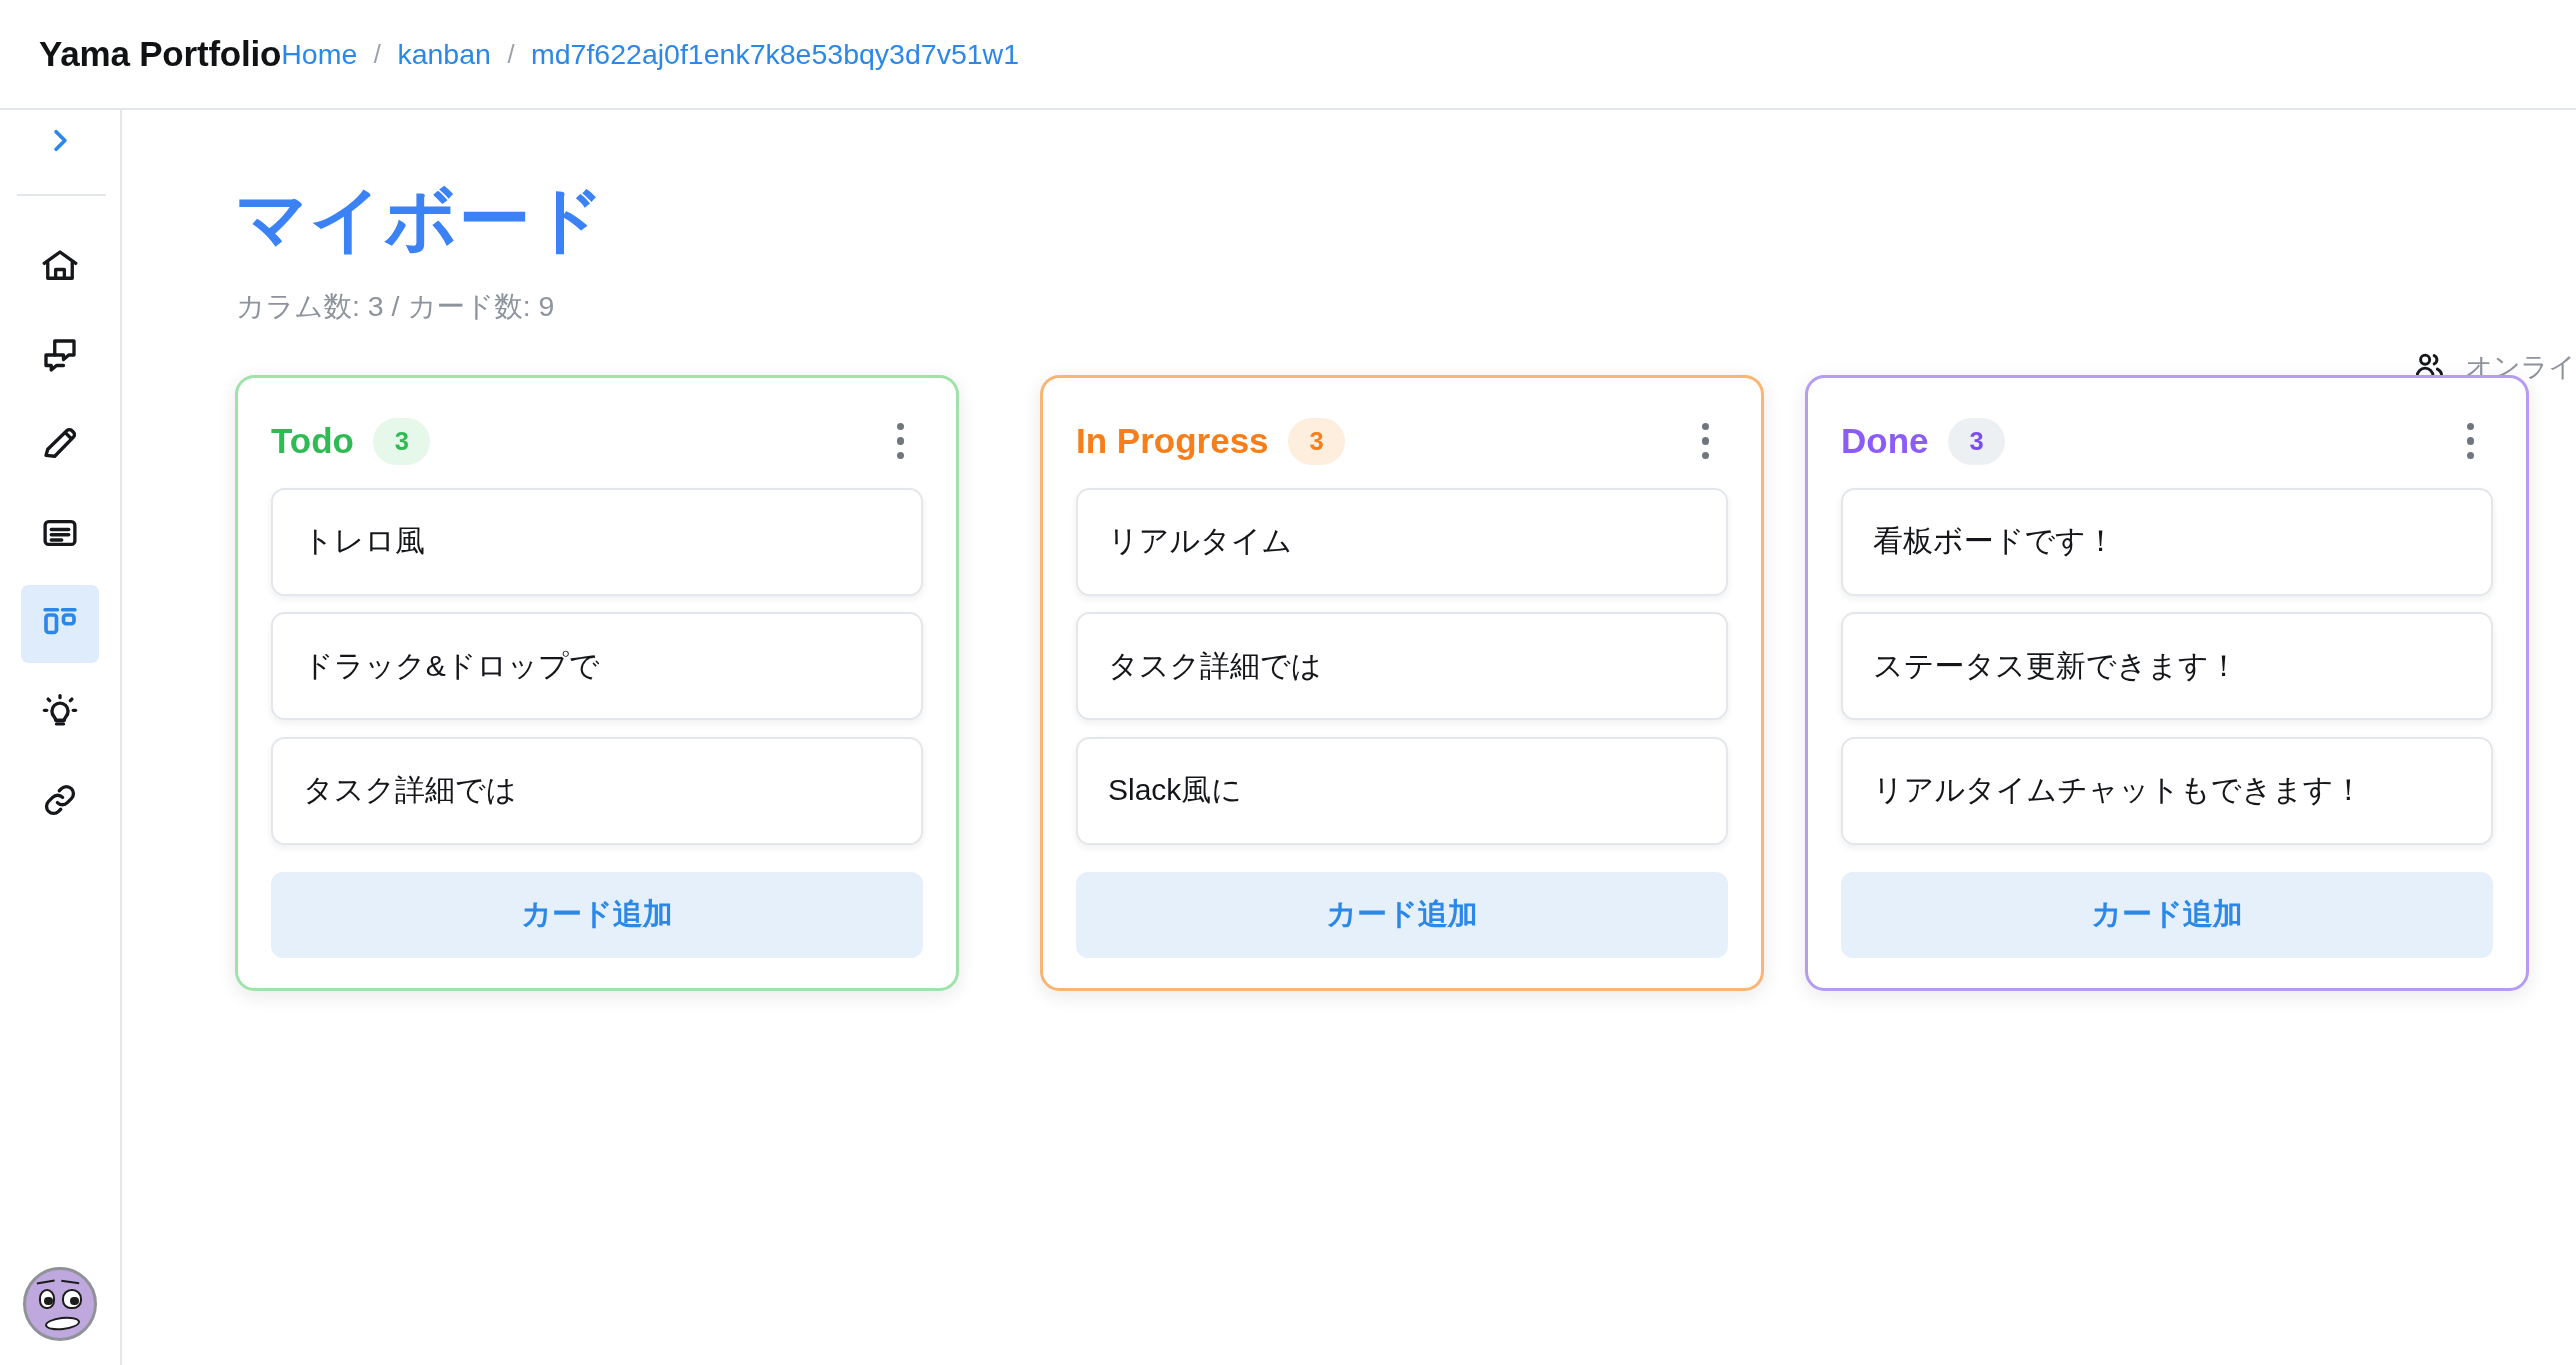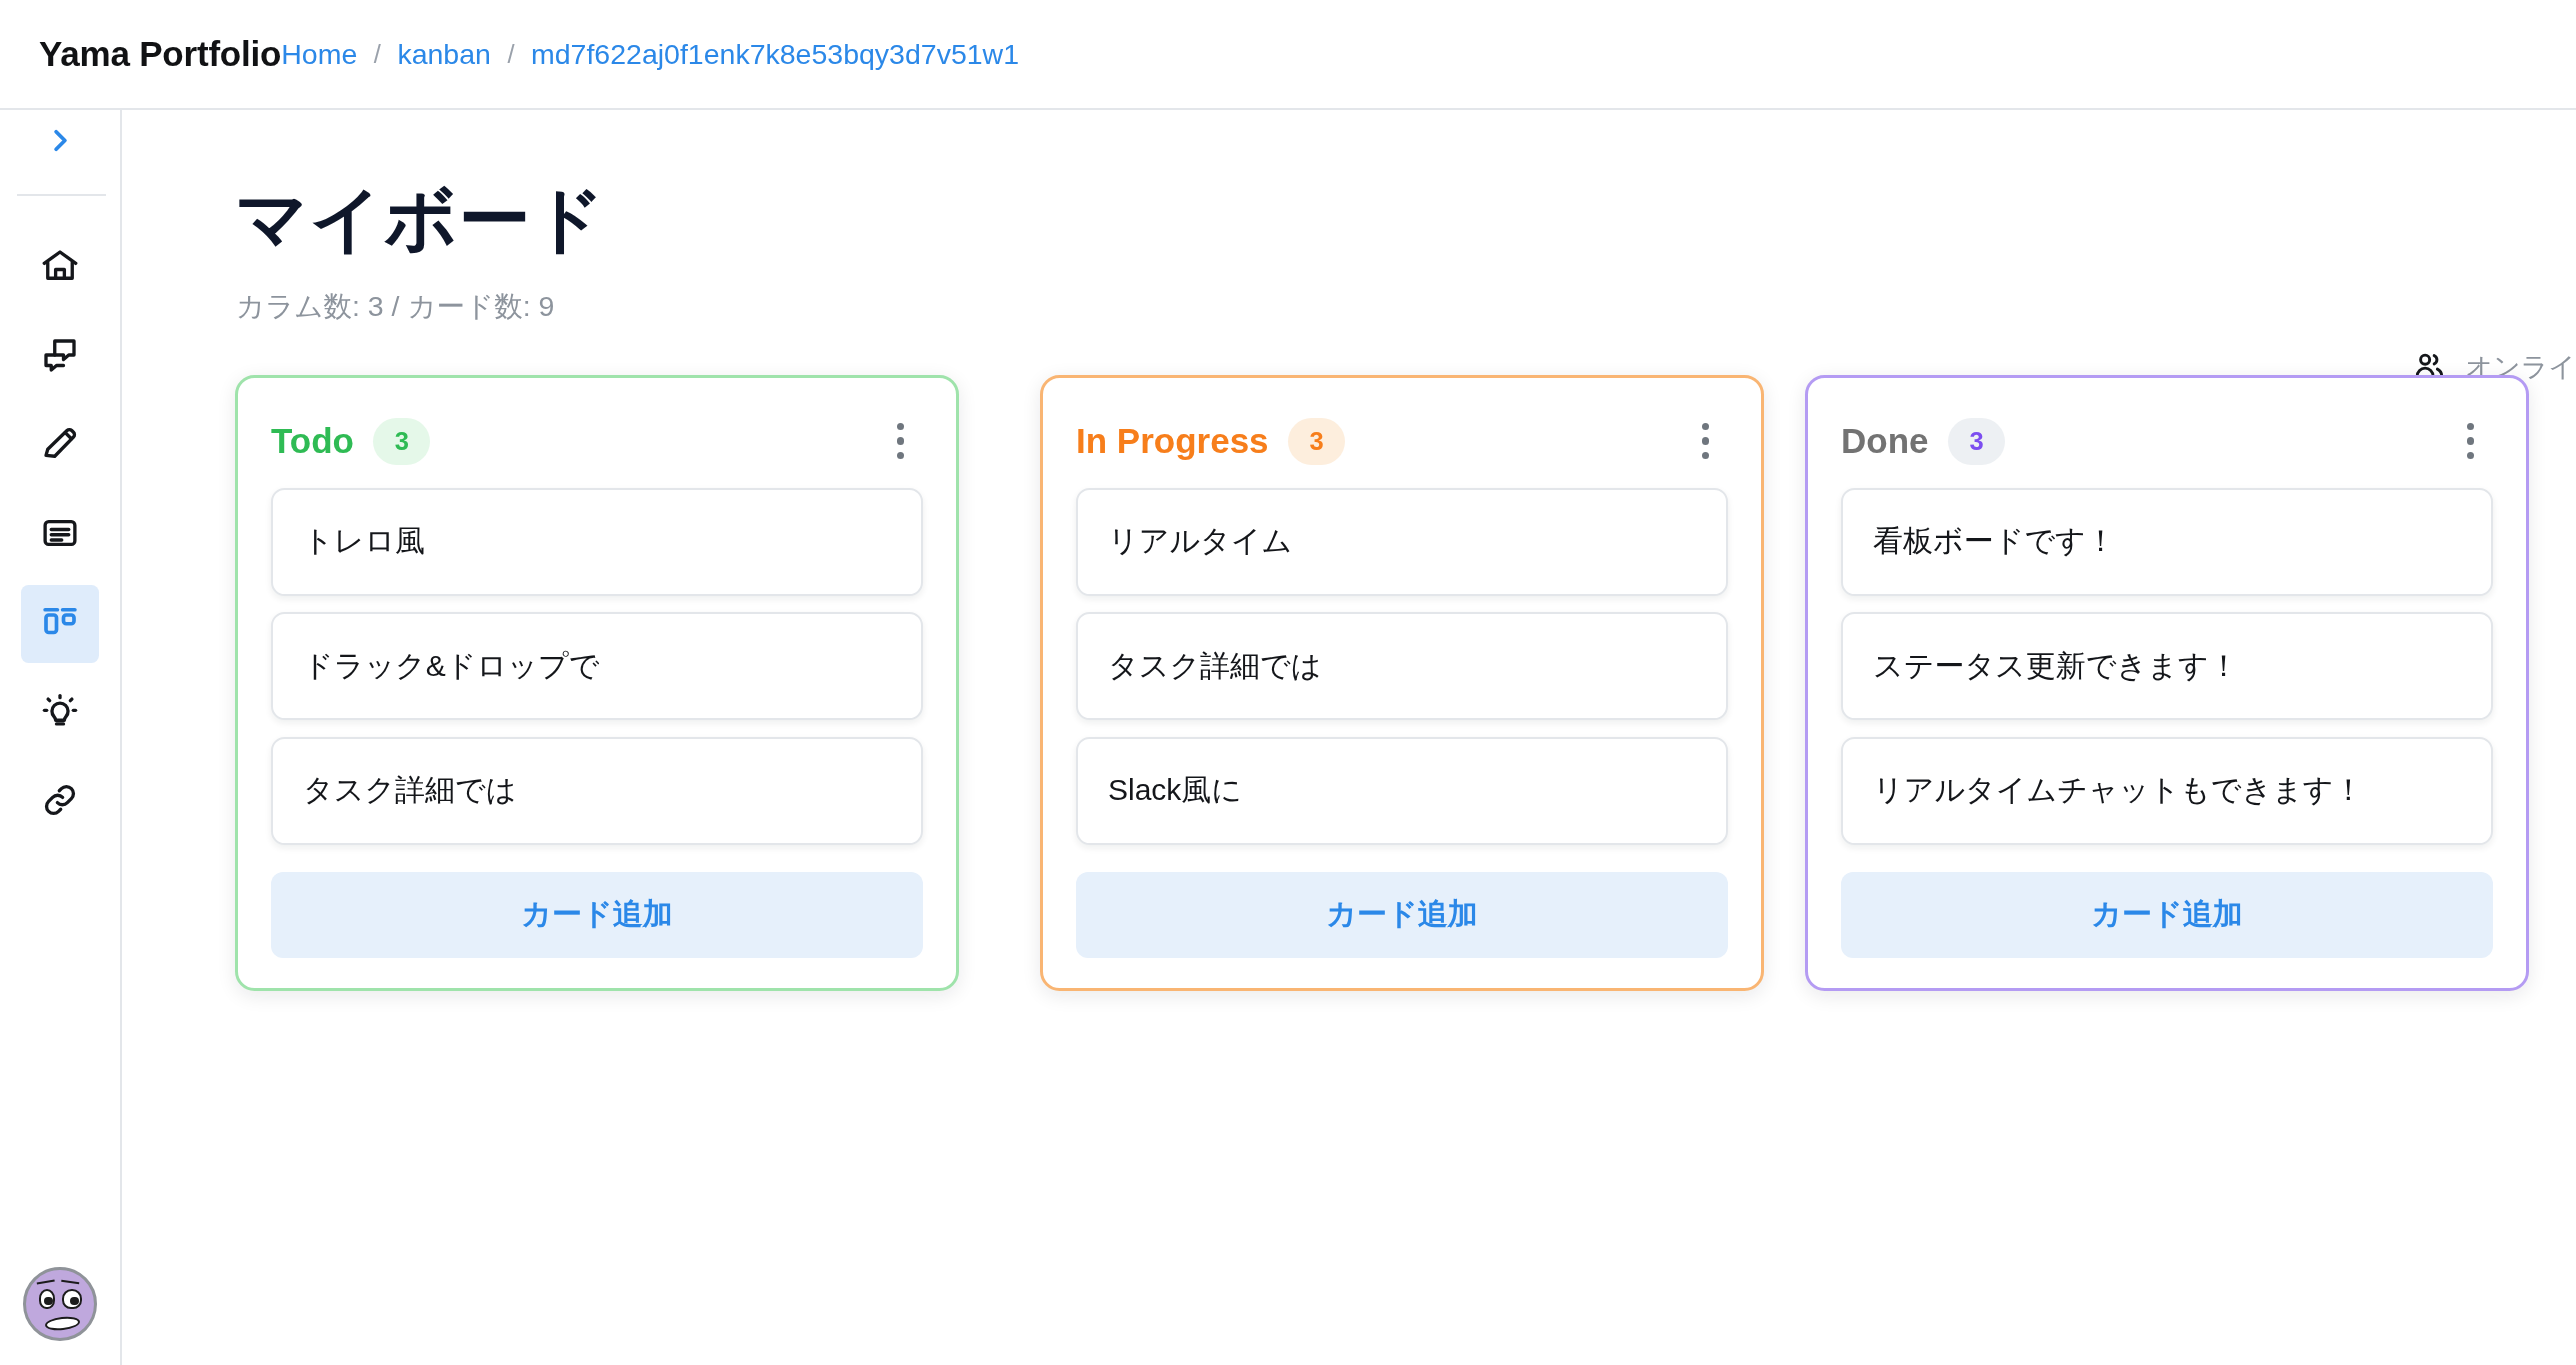--- a/index.html
+++ b/index.html
@@ -124,21 +124,21 @@
     width: 2451px; height: 1253px;
     background: #ffffff;
     overflow: hidden;
   }
 
   #board-title {
     position: absolute;
     left: 110px; top: 60px;
     font-size: 72px;
     font-weight: bold;
-    color: #0f172a;
+    color: #3b82f6;
     letter-spacing: 0.8px;
     white-space: nowrap;
   }
   #board-subtitle {
     position: absolute;
     left: 111px; top: 176px;
     font-size: 28.5px;
     color: #8d949d;
     white-space: nowrap;
   }
@@ -174,21 +174,21 @@
     align-items: center;
     height: 81px;
   }
   .column-name {
     font-size: 35px;
     font-weight: bold;
     white-space: nowrap;
   }
   .column-name.green  { color: #2fbb54; }
   .column-name.orange { color: #f77e1b; }
-  .column-name.purple { color: #737373; }
+  .column-name.purple { color: #8b5cf6; }
   .column-count {
     margin-left: 19.5px;
     min-width: 57px; height: 47px;
     border-radius: 25.5px;
     display: flex; align-items: center; justify-content: center;
     font-size: 25.5px;
     font-weight: bold;
     padding: 0 15px;
   }
   .column-count.green  { background: #e5f8e9; color: #2fbb54; }

